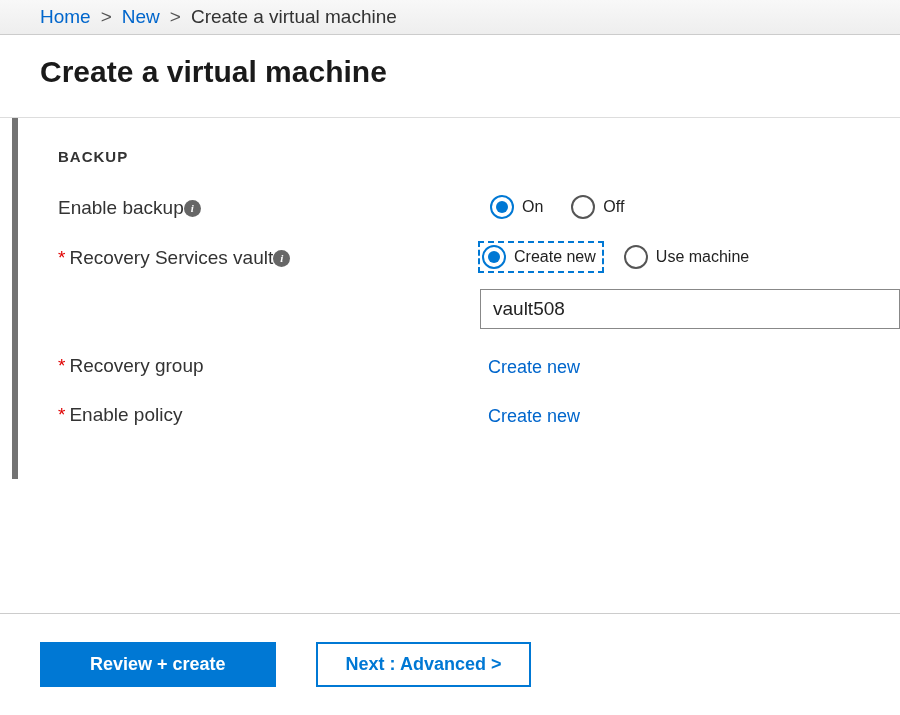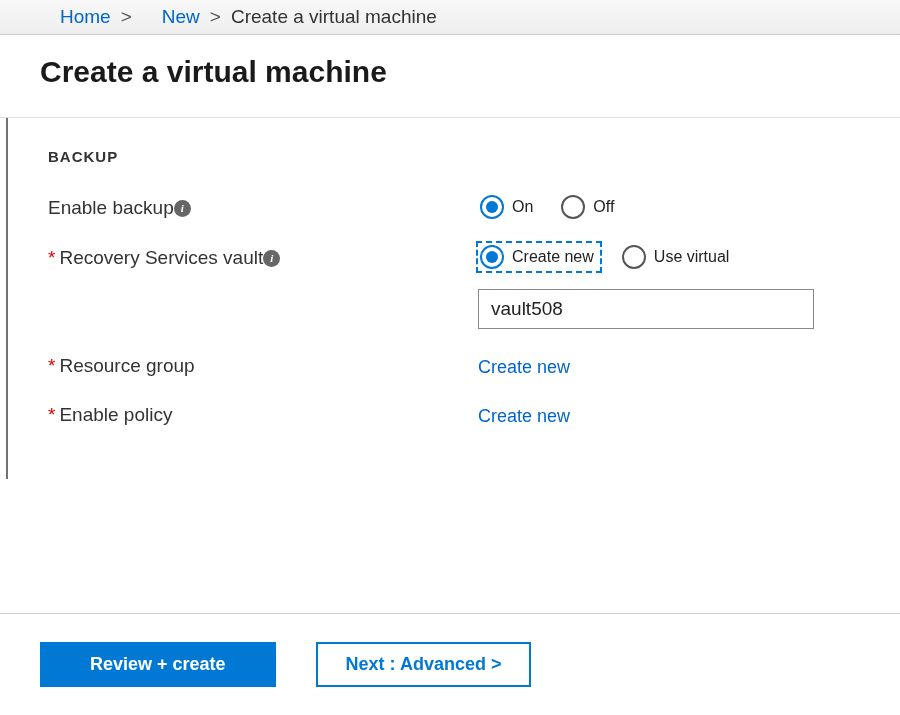--- a/index.html
+++ b/index.html
@@ -11,32 +11,32 @@
       overflow: hidden;
       position: relative;
     }
     .top-bar {
       background: linear-gradient(#f8f8f8, #eeeeee);
       border-bottom: 1px solid #ccc;
       padding: 6px 20px 6px 40px;
       font-size: 19px;
     }
     .breadcrumb { display: flex; align-items: center; gap: 10px; }
-    .breadcrumb a { color: #0066cc; text-decoration: none; cursor: pointer; margin-left: 20px; }
+    .breadcrumb a { color: #0066cc; text-decoration: none; cursor: pointer; }
     .breadcrumb .sep { color: #555; }
     .breadcrumb .current { color: #333; }
     .header {
       padding: 20px 40px 28px 40px;
       border-bottom: 1px solid #ddd;
     }
     .page-title { font-size: 30px; font-weight: 600; color: #1a1a1a; }
     .content {
       padding: 30px 0 30px 40px;
-      border-left: 2px solid #737373;
-      margin-left: 6px;
+      border-left: 6px solid #737373;
+      margin-left: 12px;
     }
     .section-label {
       font-size: 15px;
       font-weight: 600;
       letter-spacing: 1px;
       color: #333;
       margin-bottom: 28px;
     }
     .form-row {
       display: flex;
@@ -91,21 +91,21 @@
       background: #fff;
     }
     .radio.selected { border-color: #0078d4; }
     .radio.selected::after {
       content: '';
       width: 12px; height: 12px;
       border-radius: 50%;
       background: #0078d4;
     }
     .text-input {
-      width: 336px;
+      width: 420px;
       padding: 8px 12px;
       font-size: 19px;
       border: 1px solid #888;
       background: #fff;
       color: #222;
       font-family: inherit;
     }
     .link-below {
       color: #0066cc;
       font-size: 18px;
@@ -187,33 +187,33 @@
       <span class="info-icon">i</span>
     </div>
     <div class="form-control-col">
       <div class="radio-group">
         <label class="radio-wrap focused">
           <span class="radio selected"></span>
           <span>Create new</span>
         </label>
         <label class="radio-wrap">
           <span class="radio"></span>
-          <span>Use virtual</span>
+          <span>Use machine</span>
         </label>
       </div>
       <div class="vault-input-row">
         <input type="text" class="text-input" value="vault508" style="">
       </div>
     </div>
   </div>
 
   <div class="form-row">
     <div class="form-label-col">
       <span class="req">*</span>
-      <span>Resource group</span>
+      <span>Recovery group</span>
     </div>
     <div class="form-control-col">
       <div><a class="link-below">Create new</a></div>
     </div>
   </div>
 
   <div class="form-row">
     <div class="form-label-col">
       <span class="req">*</span>
       <span>Enable policy</span>

